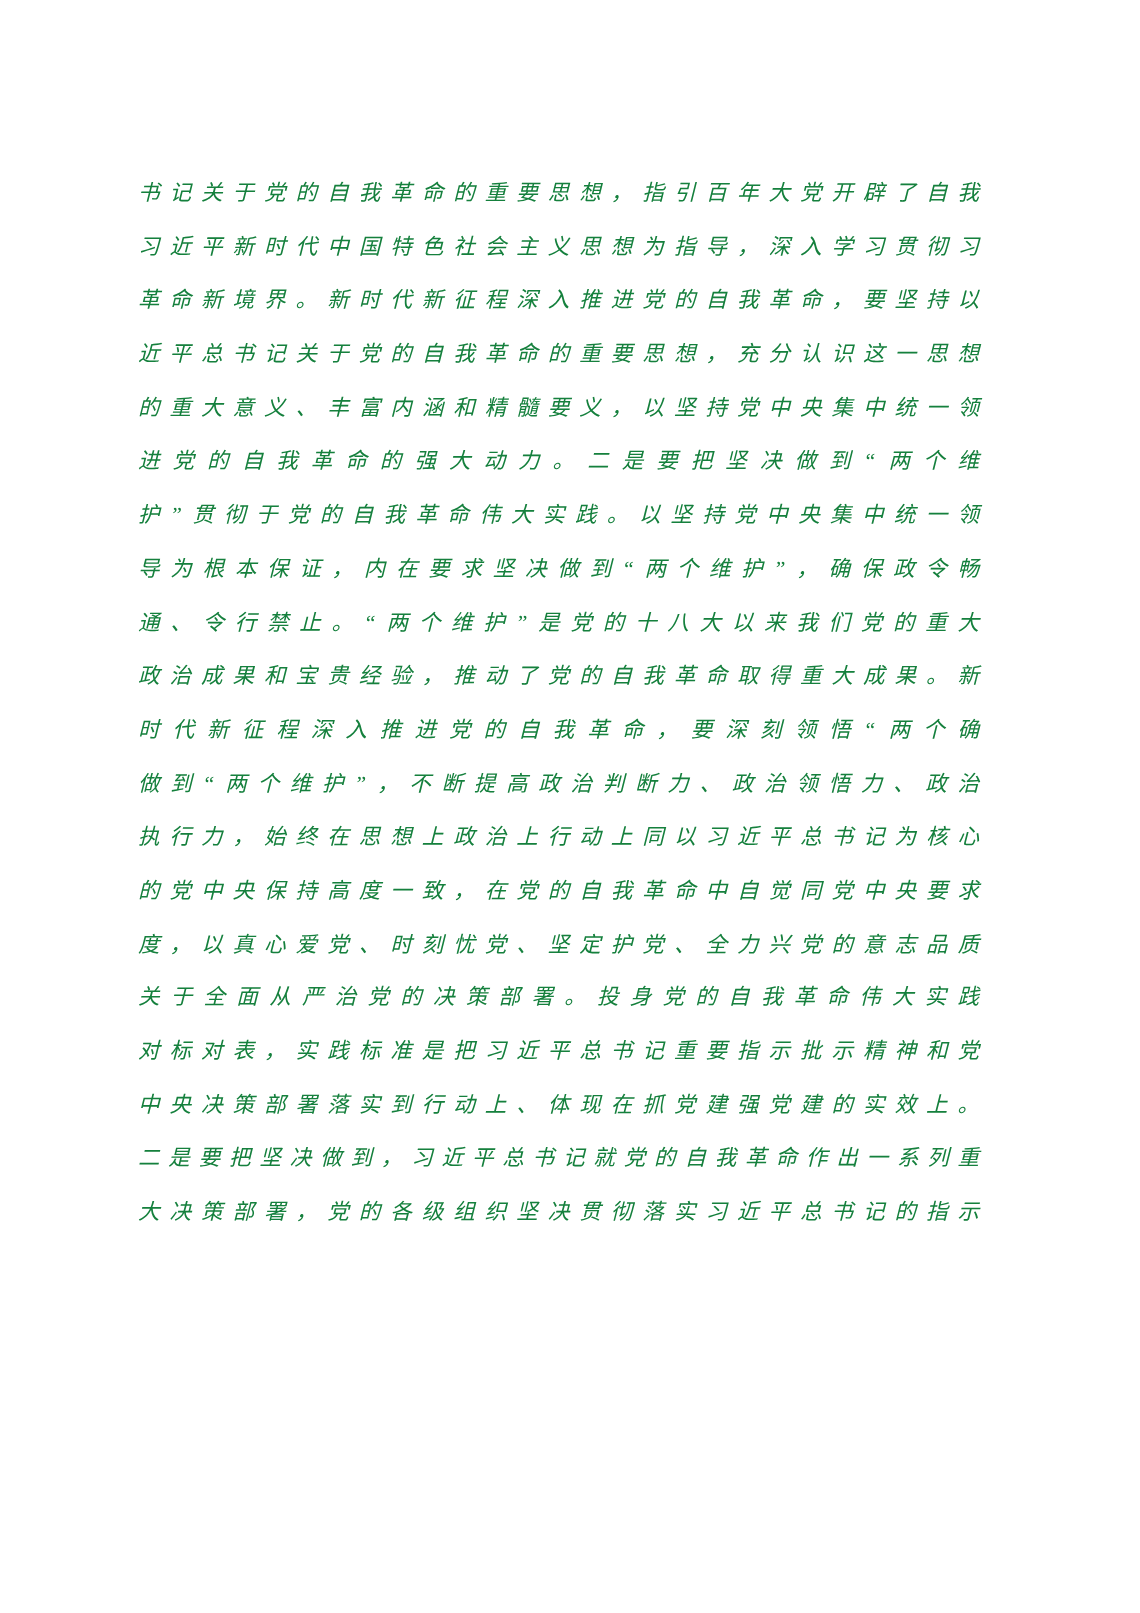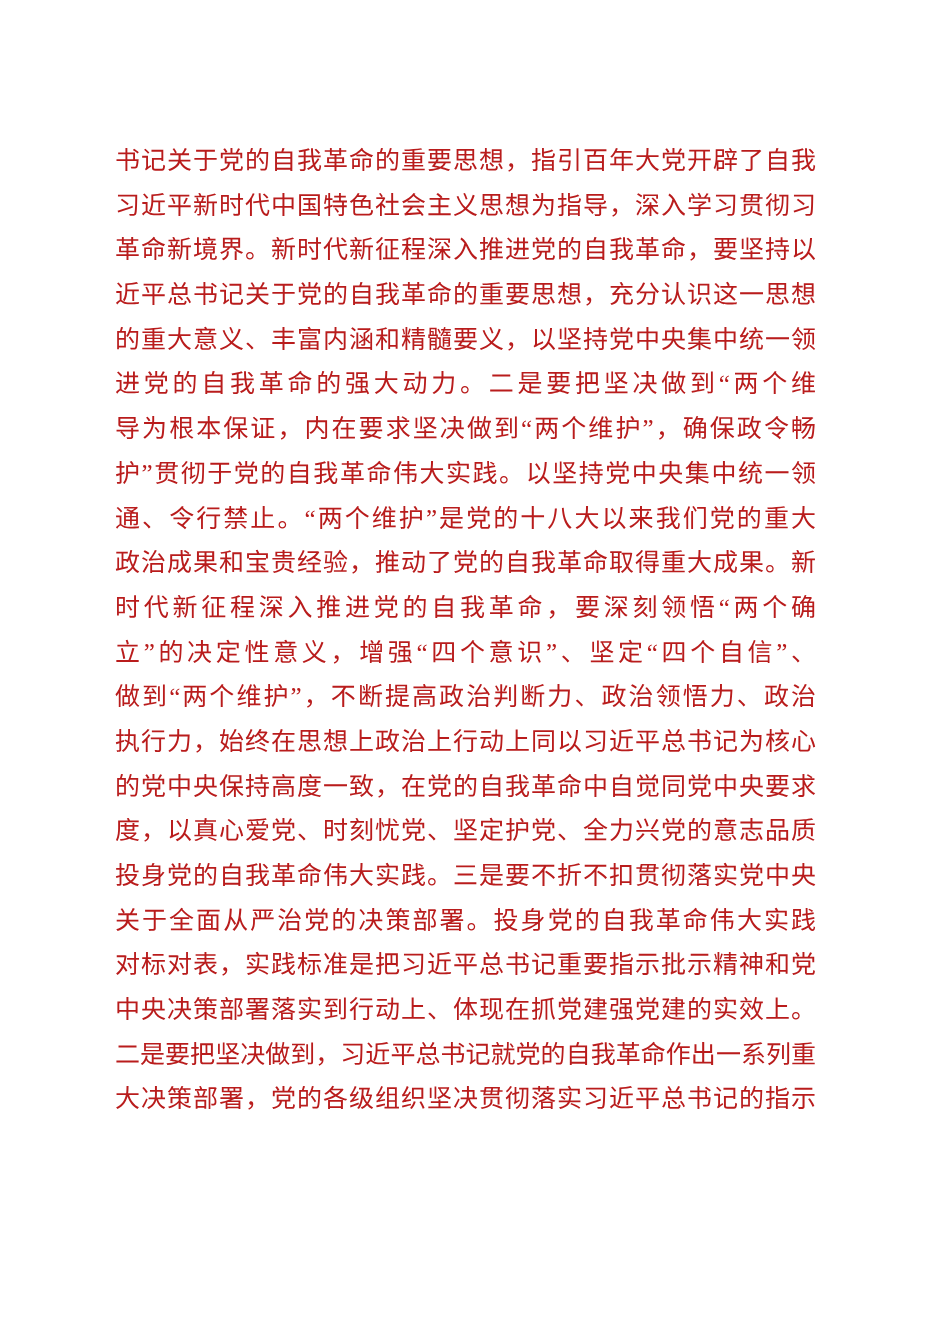--- a/index.html
+++ b/index.html
@@ -16,52 +16,51 @@
     font-family: "Liberation Serif", "DejaVu Serif", serif;
   }
   .text-block {
     position: absolute;
     left: 115px;
     top: 139px;
     width: 701px;
     color: #000000;
   }
   .text-line {
-    font-size: 25px;
+    font-size: 18px;
     line-height: 44.7px;
     height: 44.7px;
     text-align: justify;
     text-align-last: justify;
     text-justify: inter-character;
     white-space: nowrap;
     overflow: visible;
-    color: #b91c1c;
+    color: #15803d;
+    font-style: italic;
   }
 </style>
 </head>
 <body>
 
 <div class="page">
   <div class="text-block">
       <div class="text-line">书记关于党的自我革命的重要思想，指引百年大党开辟了自我</div>
       <div class="text-line">习近平新时代中国特色社会主义思想为指导，深入学习贯彻习</div>
       <div class="text-line">革命新境界。新时代新征程深入推进党的自我革命，要坚持以</div>
       <div class="text-line">近平总书记关于党的自我革命的重要思想，充分认识这一思想</div>
       <div class="text-line">的重大意义、丰富内涵和精髓要义，以坚持党中央集中统一领</div>
       <div class="text-line">进党的自我革命的强大动力。二是要把坚决做到“两个维</div>
+      <div class="text-line">护”贯彻于党的自我革命伟大实践。以坚持党中央集中统一领</div>
       <div class="text-line">导为根本保证，内在要求坚决做到“两个维护”，确保政令畅</div>
-      <div class="text-line">护”贯彻于党的自我革命伟大实践。以坚持党中央集中统一领</div>
       <div class="text-line">通、令行禁止。“两个维护”是党的十八大以来我们党的重大</div>
       <div class="text-line">政治成果和宝贵经验，推动了党的自我革命取得重大成果。新</div>
       <div class="text-line">时代新征程深入推进党的自我革命，要深刻领悟“两个确</div>
-      <div class="text-line">立”的决定性意义，增强“四个意识”、坚定“四个自信”、</div>
       <div class="text-line">做到“两个维护”，不断提高政治判断力、政治领悟力、政治</div>
       <div class="text-line">执行力，始终在思想上政治上行动上同以习近平总书记为核心</div>
       <div class="text-line">的党中央保持高度一致，在党的自我革命中自觉同党中央要求</div>
       <div class="text-line">度，以真心爱党、时刻忧党、坚定护党、全力兴党的意志品质</div>
-      <div class="text-line">投身党的自我革命伟大实践。三是要不折不扣贯彻落实党中央</div>
       <div class="text-line">关于全面从严治党的决策部署。投身党的自我革命伟大实践</div>
       <div class="text-line">对标对表，实践标准是把习近平总书记重要指示批示精神和党</div>
       <div class="text-line">中央决策部署落实到行动上、体现在抓党建强党建的实效上。</div>
       <div class="text-line">二是要把坚决做到，习近平总书记就党的自我革命作出一系列重</div>
       <div class="text-line">大决策部署，党的各级组织坚决贯彻落实习近平总书记的指示</div>
     </div>
 </div>
 
 </body></html>

